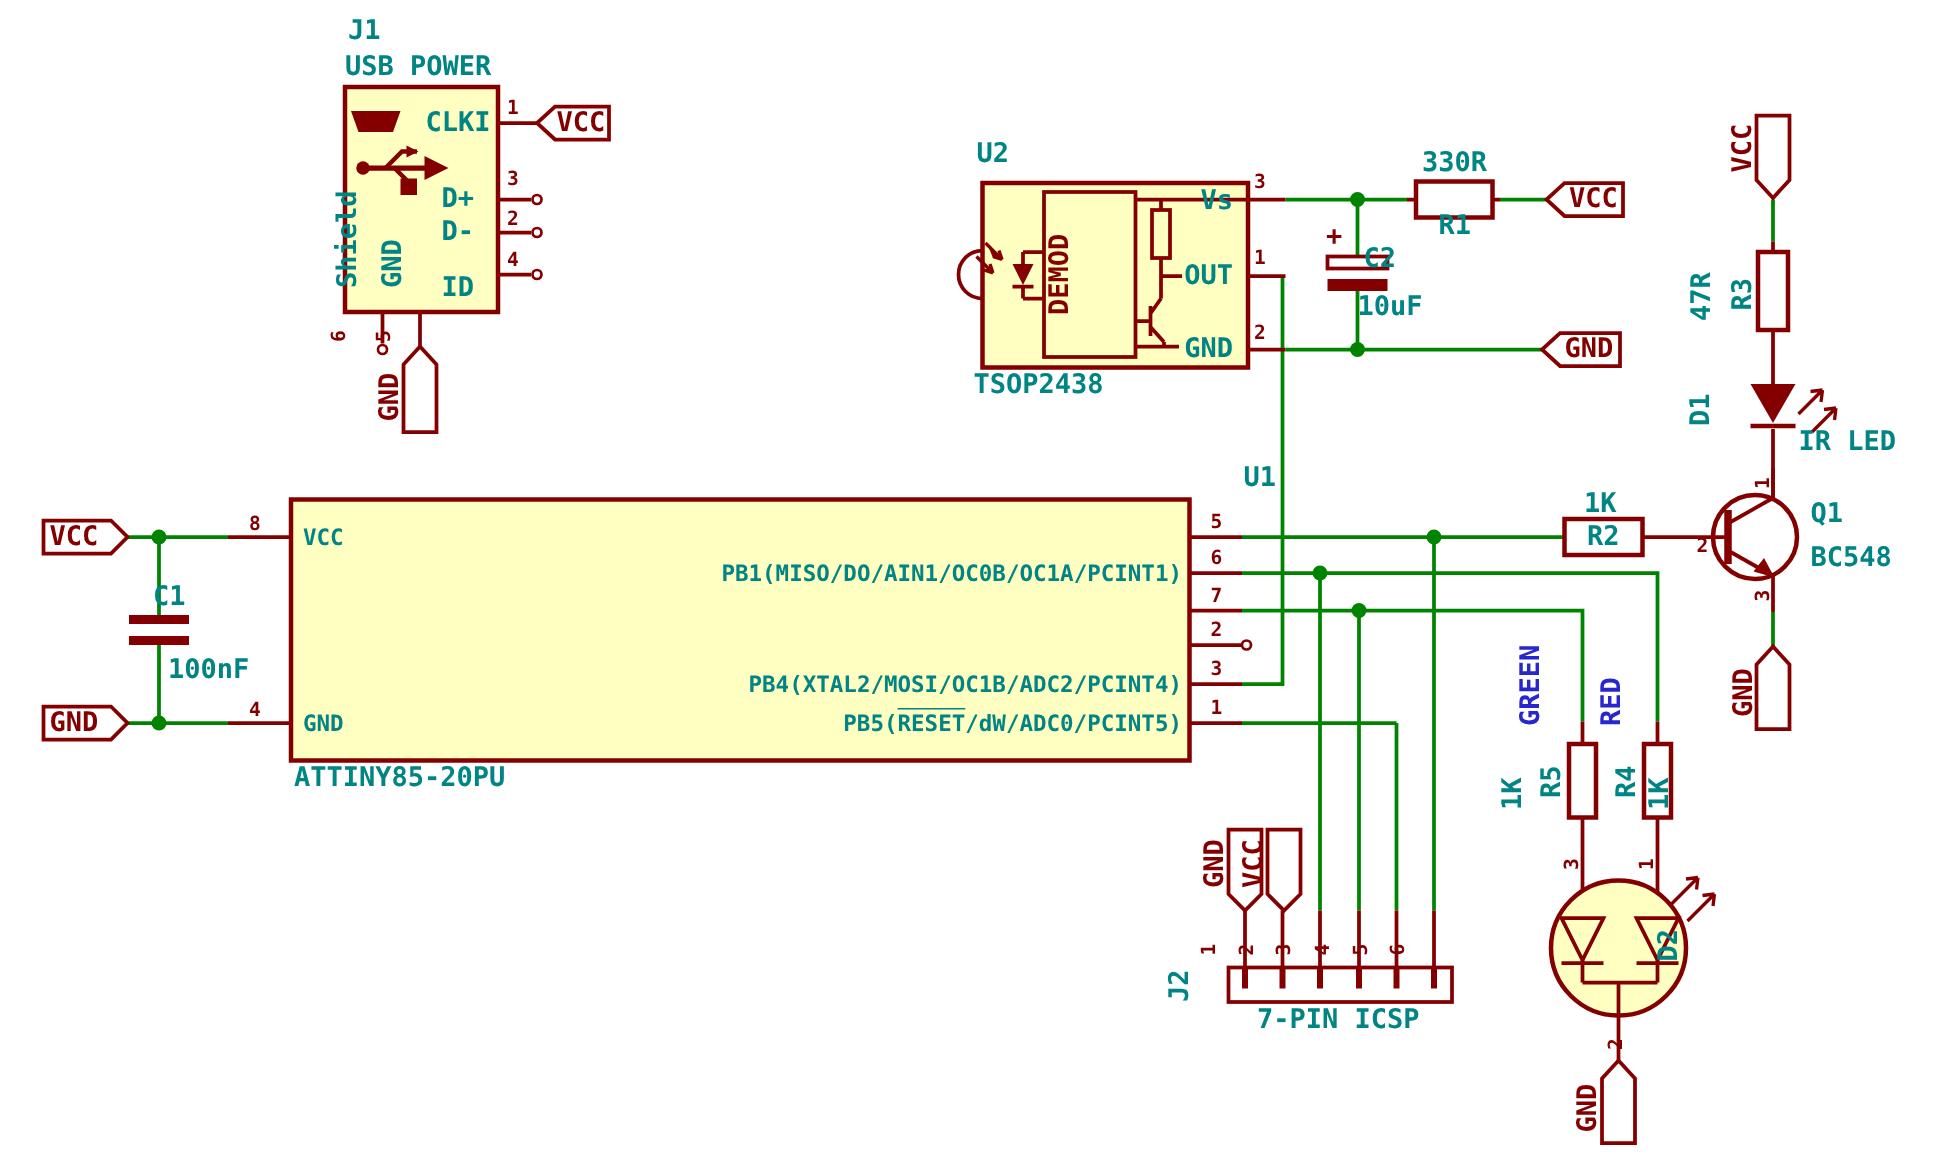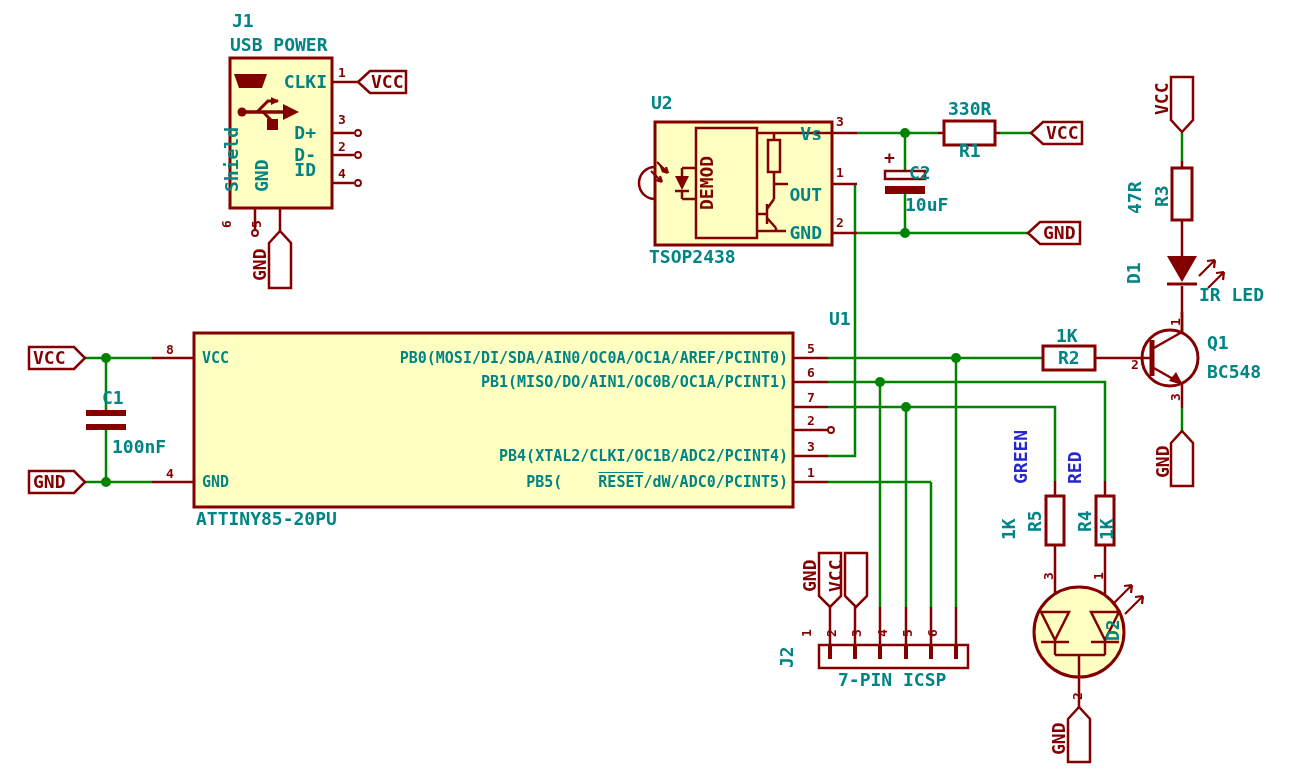--- a/index.html
+++ b/index.html
@@ -6,21 +6,21 @@
   #canvas{position:relative;width:1296px;height:780px;background:#ffffff;overflow:hidden;
           font-family:"DejaVu Sans Mono",monospace;}
   #art{position:absolute;left:0;top:0;}
   .t{position:absolute;font-family:"DejaVu Sans Mono",monospace;font-weight:bold;
      white-space:nowrap;font-size:18px;line-height:20px;color:#008484;}
   .c-red{color:#840000;}
   .c-blue{color:#2727cd;}
   .f15{font-size:15px;line-height:16px;}
   .f13{font-size:13px;line-height:14px;}
   .vt{transform-origin:0 100%;transform:rotate(-90deg);}
-  .ol{text-decoration:overline;margin-left:36px;}
+  .ol{text-decoration:overline;}
 </style>
 </head>
 <body>
 
 <div id="canvas">
 
 <svg id="art" width="1296" height="780" viewBox="0 0 1296 780">
 
   <g stroke="#008400" stroke-width="2.5" fill="none">
     <path d="M85,358H152"></path>
@@ -220,37 +220,37 @@
     <polygon points="819,553 841,553 841,596 830,607 819,596"></polygon>
     <polygon points="845,553 867,553 867,596 856,607 845,596"></polygon>
   </g>
 </svg>
 
 <div class="t" style="left:232px;top:11px">J1</div>
 <div class="t" style="left:230px;top:35px">USB POWER</div>
 <div class="t" style="right:969px;top:72px">CLKI</div>
 <div class="t" style="right:980px;top:123px">D+</div>
 <div class="t" style="right:980px;top:145px">D-</div>
-<div class="t" style="right:980px;top:160px">ID</div>
+<div class="t" style="right:980px;top:182px">ID</div>
 <div class="t vt" style="left:242px;top:172px">Shield</div>
 <div class="t vt" style="left:272px;top:172px">GND</div>
 <div class="t c-red f13" style="left:338px;top:66px">1</div>
 <div class="t c-red f13" style="left:338px;top:113px">3</div>
 <div class="t c-red f13" style="left:338px;top:140px">2</div>
 <div class="t c-red f13" style="left:338px;top:167px">4</div>
 <div class="t c-red f13 vt" style="left:234px;top:214px">6</div>
 <div class="t c-red f13 vt" style="left:264px;top:214px">5</div>
 <div class="t c-red" style="left:371px;top:72px">VCC</div>
 <div class="t c-red vt" style="left:270px;top:261px">GND</div>
 
 <div class="t" style="left:651px;top:93px">U2</div>
 <div class="t" style="left:649px;top:247px">TSOP2438</div>
 <div class="t c-red vt" style="left:717px;top:190px">DEMOD</div>
 <div class="t" style="right:474px;top:124px">Vs</div>
-<div class="t" style="right:474px;top:185px">OUT</div>
+<div class="t" style="right:474px;top:174px">OUT</div>
 <div class="t" style="right:474px;top:223px">GND</div>
 <div class="t c-red f13" style="left:836px;top:115px">3</div>
 <div class="t c-red f13" style="left:836px;top:166px">1</div>
 <div class="t c-red f13" style="left:836px;top:216px">2</div>
 
 <div class="t" style="left:948px;top:99px">330R</div>
 <div class="t" style="left:959px;top:141px">R1</div>
 <div class="t c-red" style="left:1046px;top:123px">VCC</div>
 <div class="t c-red" style="left:884px;top:148px">+</div>
 <div class="t" style="left:909px;top:163px">C2</div>
@@ -276,23 +276,22 @@
 <div class="t" style="left:102px;top:388px">C1</div>
 <div class="t" style="left:112px;top:437px">100nF</div>
 <div class="t c-red" style="left:33px;top:472px">GND</div>
 
 <div class="t" style="left:829px;top:309px">U1</div>
 <div class="t" style="left:196px;top:509px">ATTINY85-20PU</div>
 <div class="t f15" style="left:202px;top:350px">VCC</div>
 <div class="t f15" style="left:202px;top:474px">GND</div>
 <div class="t c-red f13" style="left:166px;top:343px">8</div>
 <div class="t c-red f13" style="left:166px;top:467px">4</div>
-<div class="t f15" style="right:508px;top:350px">PB0(MOSI/DI/SDA/AIN0/OC0A/OC1A/AREF/PCINT0)</div>
 <div class="t f15" style="right:508px;top:374px">PB1(MISO/DO/AIN1/OC0B/OC1A/PCINT1)</div>
-<div class="t f15" style="right:508px;top:448px">PB4(XTAL2/CLKI/OC1B/ADC2/PCINT4)</div>
+<div class="t f15" style="right:508px;top:448px">PB4(XTAL2/MOSI/OC1B/ADC2/PCINT4)</div>
 <div class="t f15" style="right:508px;top:474px"><span>PB5(</span><span class="ol">RESET</span><span>/dW/ADC0/PCINT5)</span></div>
 <div class="t c-red f13" style="left:807px;top:342px">5</div>
 <div class="t c-red f13" style="left:807px;top:366px">6</div>
 <div class="t c-red f13" style="left:807px;top:391px">7</div>
 <div class="t c-red f13" style="left:807px;top:414px">2</div>
 <div class="t c-red f13" style="left:807px;top:440px">3</div>
 <div class="t c-red f13" style="left:807px;top:466px">1</div>
 
 <div class="t c-red vt" style="left:820px;top:572px">GND</div>
 <div class="t c-red vt" style="left:846px;top:572px">VCC</div>

